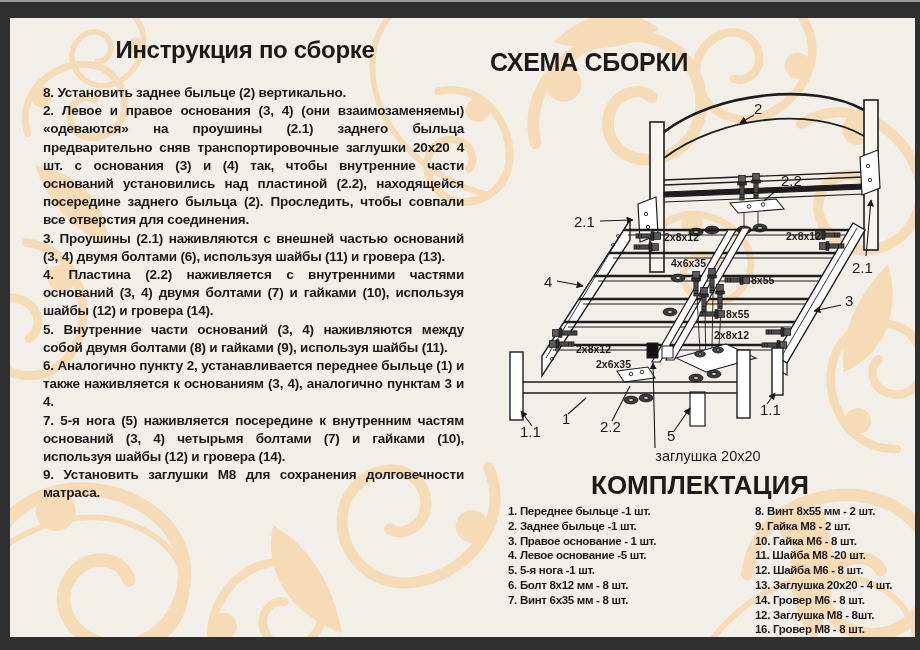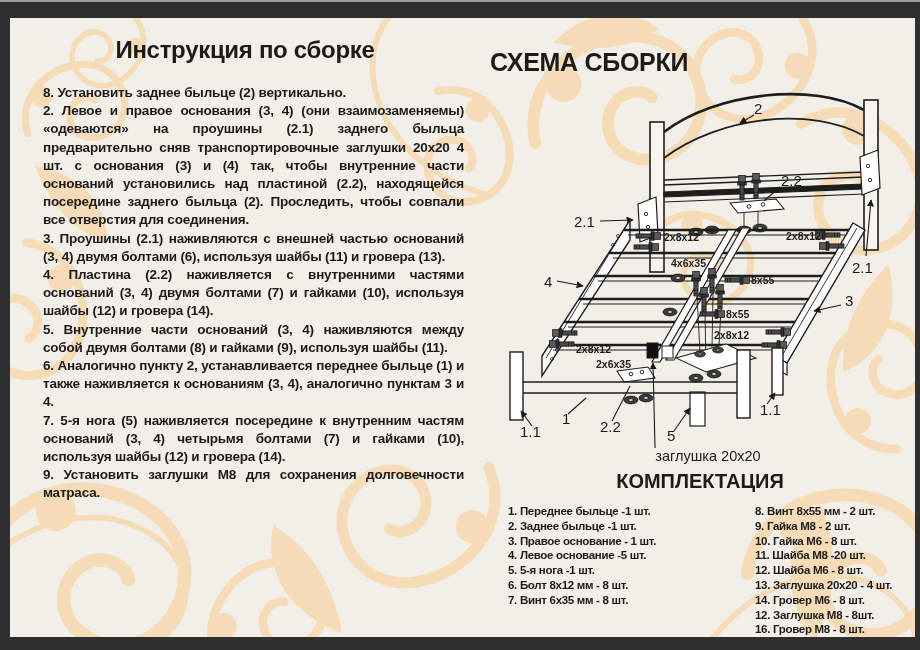--- a/index.html
+++ b/index.html
@@ -5,21 +5,21 @@
   html,body{margin:0;padding:0;background:#555;}
   .frame{position:relative;width:920px;height:650px;background:#2f2f2f;border-top:2px solid #9b9b9b;box-sizing:border-box;overflow:hidden;
          font-family:"Liberation Sans", sans-serif;}
   .inner{position:absolute;left:10px;top:8px;right:5px;bottom:13px;background:#f2efe9;overflow:hidden;margin-top:8px;}
   .orn{position:absolute;left:0;top:0;width:100%;height:100%;}
   .instr-title{position:absolute;left:15px;top:18px;width:440px;text-align:center;font-size:24px;font-weight:bold;color:#1d1b1a;letter-spacing:-0.3px;}
   .steps{position:absolute;left:33px;top:66px;width:421px;color:#1d1b1a;}
   .steps p{margin:0;text-align:justify;font-size:13.5px;line-height:18.2px;font-weight:bold;letter-spacing:-0.2px;}
   .schema-title{position:absolute;left:480px;top:30px;width:430px;text-align:left;font-size:25px;font-weight:bold;color:#1d1b1a;letter-spacing:-0.3px;}
   .diagram{position:absolute;left:490px;top:72px;width:410px;height:380px;}
-  .parts-title{position:absolute;left:470px;top:452px;width:440px;text-align:center;font-size:20px;font-weight:bold;color:#1d1b1a;}
+  .parts-title{position:absolute;left:470px;top:452px;width:440px;text-align:center;font-size:26px;font-weight:bold;color:#1d1b1a;}
   .parts-col{position:absolute;top:486px;color:#1d1b1a;font-size:11.5px;font-weight:bold;letter-spacing:-0.3px;}
   .parts-col.l{left:498px;width:240px;}
   .parts-col.r{left:745px;width:165px;}
   .parts-col div{line-height:14.8px;white-space:nowrap;}
   svg text{font-family:"Liberation Sans", sans-serif;fill:#1d1b1a;}
   .pnum{font-size:15px;}
   .spec{font-size:10.5px;font-weight:bold;}
   .cap{font-size:14.5px;}
 </style>
 </head>

